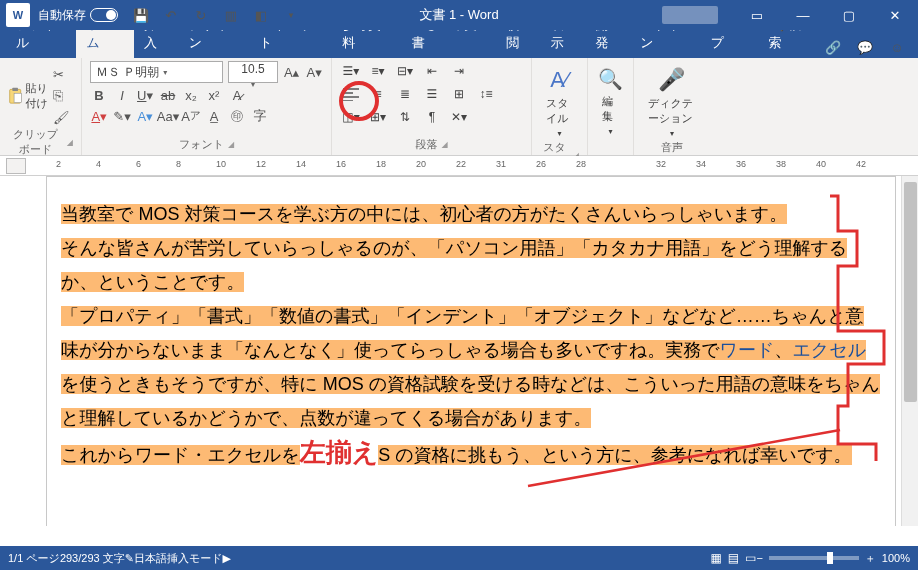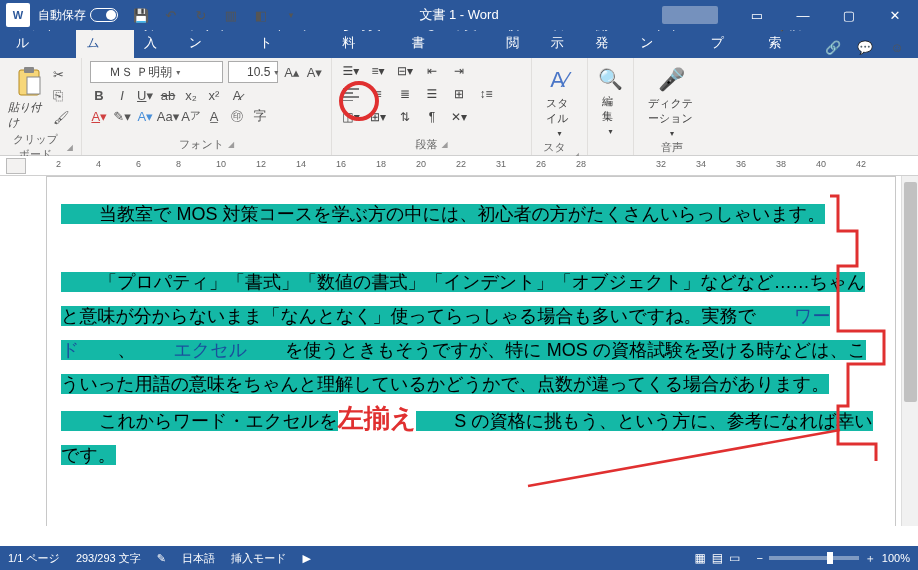--- a/index.html
+++ b/index.html
@@ -26,56 +26,56 @@
 .rr-box { border:1px solid rgba(255,255,255,0.55); border-radius:2px; }
 
 
 .ribbon { background:#f3f2f1; height:98px; border-bottom:1px solid #d0d0d0; display:flex; font-size:12px; color:#444; }
 .grp { border-right:1px solid #e1dfdd; padding:3px 8px 0 8px; display:flex; flex-direction:column; }
 .grp-body { flex:1; display:flex; flex-direction:column; justify-content:flex-start; gap:3px; }
 .grp-label { text-align:center; font-size:11px; color:#666; padding:2px 0 3px; display:flex; justify-content:center; align-items:center; gap:4px; }
 .grp-label .dl { font-size:8px; opacity:0.6; }
 .row { display:flex; align-items:center; gap:5px; }
 .ic { width:18px; height:18px; display:flex; align-items:center; justify-content:center; font-size:13px; color:#555; border:1px solid transparent; cursor:pointer; }
-.sel { border:1px solid #ababab; background:#fff; height:22px; display:flex; align-items:center; padding:0 18px; font-size:12px; gap:4px; }
+.sel { border:1px solid #ababab; background:#fff; height:22px; display:flex; align-items:center; padding:0 5px; font-size:12px; gap:4px; }
 .sel .caret { font-size:8px; color:#666; }
 
-.paste-big { width:42px; display:flex; flex-direction:column; align-items:center; padding-top:6px; gap:3px; font-size:11px;font-style:italic; }
+.paste-big { width:42px; display:flex; flex-direction:row; align-items:center; padding-top:6px; gap:3px; font-size:11px; }
 .clipboard-svg { width:26px; height:30px; }
 .small-ics { display:flex; flex-direction:column; gap:6px; padding-top:6px; font-size:13px; color:#555; }
 
 .para-btn { width:22px; height:20px; display:flex; align-items:center; justify-content:center; border:1px solid transparent; cursor:pointer; }
 .align-left { position:relative; }
 
 .big-btn { display:flex; flex-direction:column; align-items:center; justify-content:center; padding:6px 6px 0; gap:3px; font-size:11px; color:#444; }
 
 .red-circle { position:absolute; width:40px; height:40px; border:4px solid #e03030; border-radius:50%; left:339px; top:81px; z-index:5; pointer-events:none; }
 
 
 .ruler { height:20px; background:#fff; border-bottom:1px solid #d0d0d0; font-size:9px; color:#666; display:flex; align-items:center; padding-left:6px; position:relative; overflow:hidden; }
 .ruler .corner { width:20px; height:16px; border:1px solid #bbb; margin-right:30px; background:#f3f2f1; }
 .ruler .ticks { flex:1; position:relative; height:100%; }
 .ruler .ticks span { position:absolute; top:3px; }
 
 
 .doc-area { position:relative; height:350px; background:#fff; overflow:hidden; }
 .page { position:absolute; left:46px; top:0; width:850px; background:#fff; border:1px solid #c8c8c8; padding:20px 14px 80px 14px; }
 .txt { font-family:"MS PMincho","Yu Mincho",serif; font-size:18px; line-height:34px; color:#000; }
-.txt .hl { background:#14b8a6;padding-left:38px; }
+.txt .hl { background:#fdba74; }
 .txt .ul { color:#1a4f9c; }
 
 
 .anno { position:absolute; color:#e03030; font-weight:bold; z-index:8; pointer-events:none; }
 .anno-big2 { top:314px; left:244px; font-size:26px; }
 
 .vscroll { position:absolute; right:0; top:0; width:17px; height:100%; background:#f1f1f1; border-left:1px solid #ddd; }
 .vscroll .thumb { position:absolute; left:2px; width:13px; background:#c1c1c1; border-radius:2px; top:6px; height:220px; }
 
 
-.statusbar { position:absolute; bottom:0; left:0; right:0; height:24px; background:#2b579a; color:#fff; font-size:11px; display:flex; align-items:center; padding:8px 8px; gap:16px; }
+.statusbar { position:absolute; bottom:0; left:0; right:0; height:24px; background:#2b579a; color:#fff; font-size:11px; display:flex; align-items:center; padding:8px 8px; }
 .statusbar .spacer { flex:1; }
 .view-btns { display:flex; gap:6px; font-size:12px; }
 .zoom { display:flex; align-items:center; gap:6px; }
 .zoom .slider { width:90px; height:4px; background:rgba(255,255,255,0.4); position:relative; }
 .zoom .slider::after { content:''; position:absolute; left:58px; top:-4px; width:6px; height:12px; background:#fff; }
 </style>
 </head>
 <body>
 
 <div class="titlebar">
@@ -147,21 +147,21 @@
       </div>
   </div>
 
   <div class="grp" style="width:250px;">
     <div class="grp-body">
       <div class="row">
         <div class="sel" style="width:136px;">
             <span>ＭＳ Ｐ明朝</span>
             <span class="caret">▾</span>
           </div>
-        <div class="sel" style="width:50px;">
+        <div class="sel" style="width:50px;flex-direction:column;">
             <span>10.5</span>
             <span class="caret">▾</span>
           </div>
         <span class="ic">A▴</span>
         <span class="ic">A▾</span>
       </div>
       <div class="row">
         <span class="ic">
             <b>B</b>
           </span>
@@ -290,21 +290,21 @@
       <span style="left: 720px;">38</span>
       <span style="left: 760px;">40</span>
       <span style="left: 800px;">42</span>
     </div>
 </div>
 
 <div class="doc-area">
   <div class="page">
     <div class="txt">
       <span class="hl">当教室で MOS 対策コースを学ぶ方の中には、初心者の方がたくさんいらっしゃいます。</span><br>
-      <br>
+      <span class="hl">そんな皆さんが苦労していらっしゃるのが、「パソコン用語」「カタカナ用語」をどう理解するか、ということです。</span><br>
       <span class="hl">「プロパティ」「書式」「数値の書式」「インデント」「オブジェクト」などなど……ちゃんと意味が分からないまま「なんとなく」使ってらっしゃる場合も多いですね。実務で</span><span class="hl ul">ワード</span><span class="hl">、</span><span class="hl ul">エクセル</span><span class="hl">を使うときもそうですが、特に MOS の資格試験を受ける時などは、こういった用語の意味をちゃんと理解しているかどうかで、点数が違ってくる場合があります。</span><br>
       <span class="hl">これからワード・エクセルを</span><span style="color:#e03030;font-weight:bold;font-size:26px;background:#fff;">左揃え</span><span class="hl">S の資格に挑もう、という方に、参考になれば幸いです。</span>
     </div>
   </div>
 
   <svg width="918" height="350" style="position:absolute;left:0;top:0;pointer-events:none;z-index:7;">
     <path d="M 830 20 L 838 20 L 838 55 L 857 55 L 857 90 L 838 90 L 838 120" stroke="#e03030" stroke-width="3" fill="none"></path>
     <path d="M 838 120 L 838 155 L 884 155 L 884 188 L 848 188 L 848 230 L 838 230 L 838 268 L 876 268 L 876 285" stroke="#e03030" stroke-width="3" fill="none"></path>
     <line x1="528" y1="310" x2="840" y2="254" stroke="#e03030" stroke-width="2.5"></line>
   </svg>

